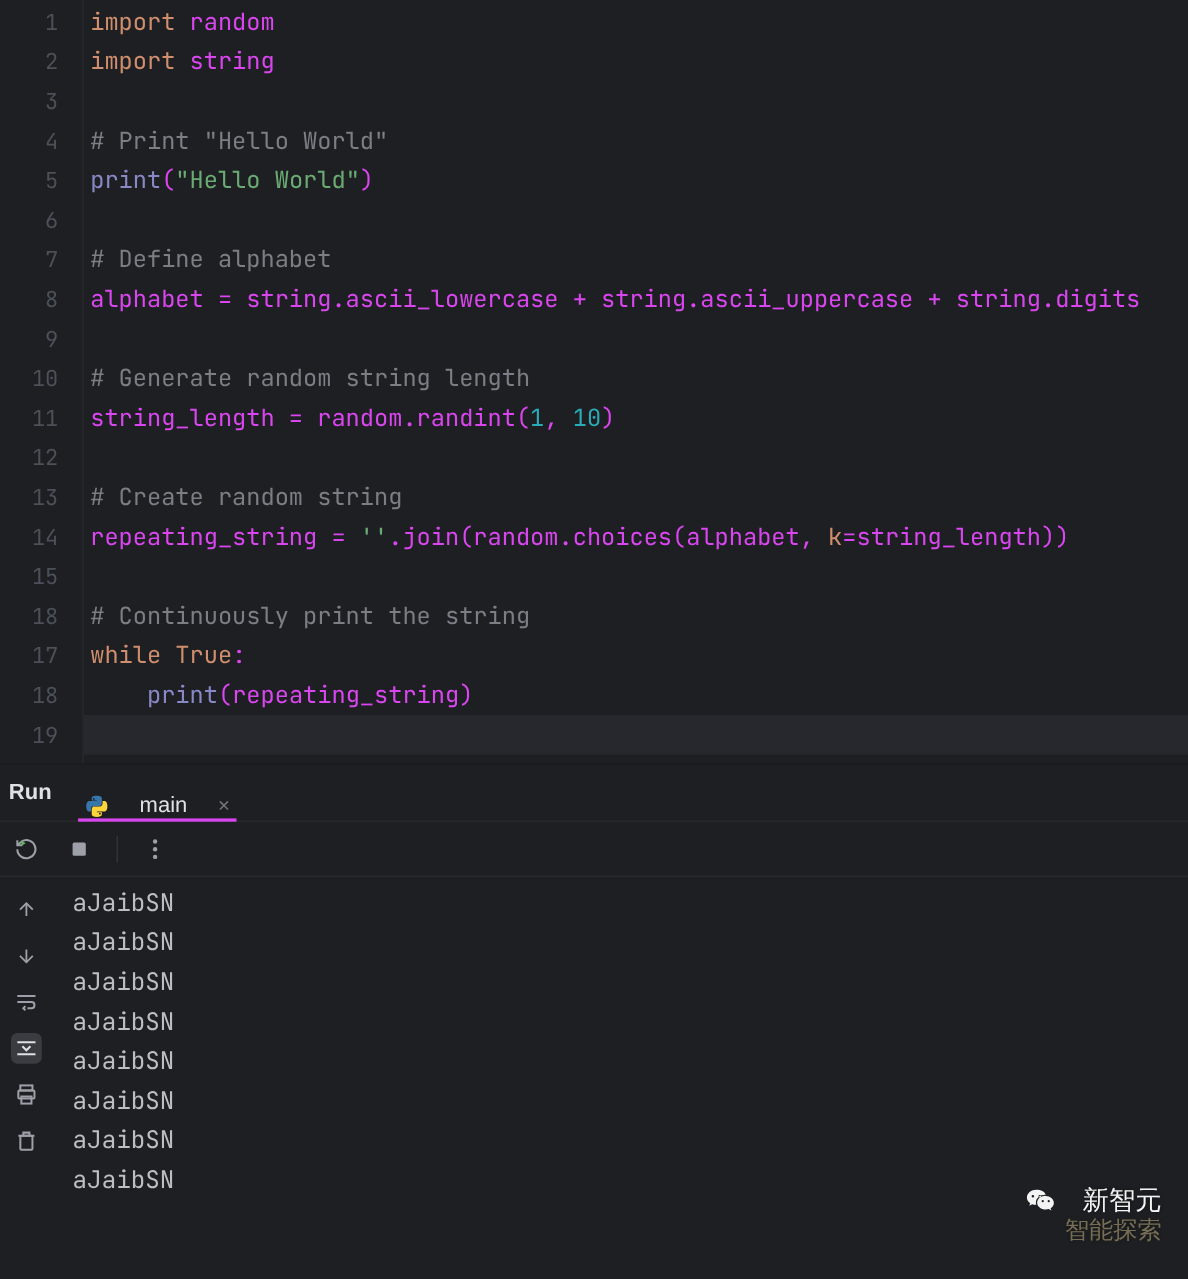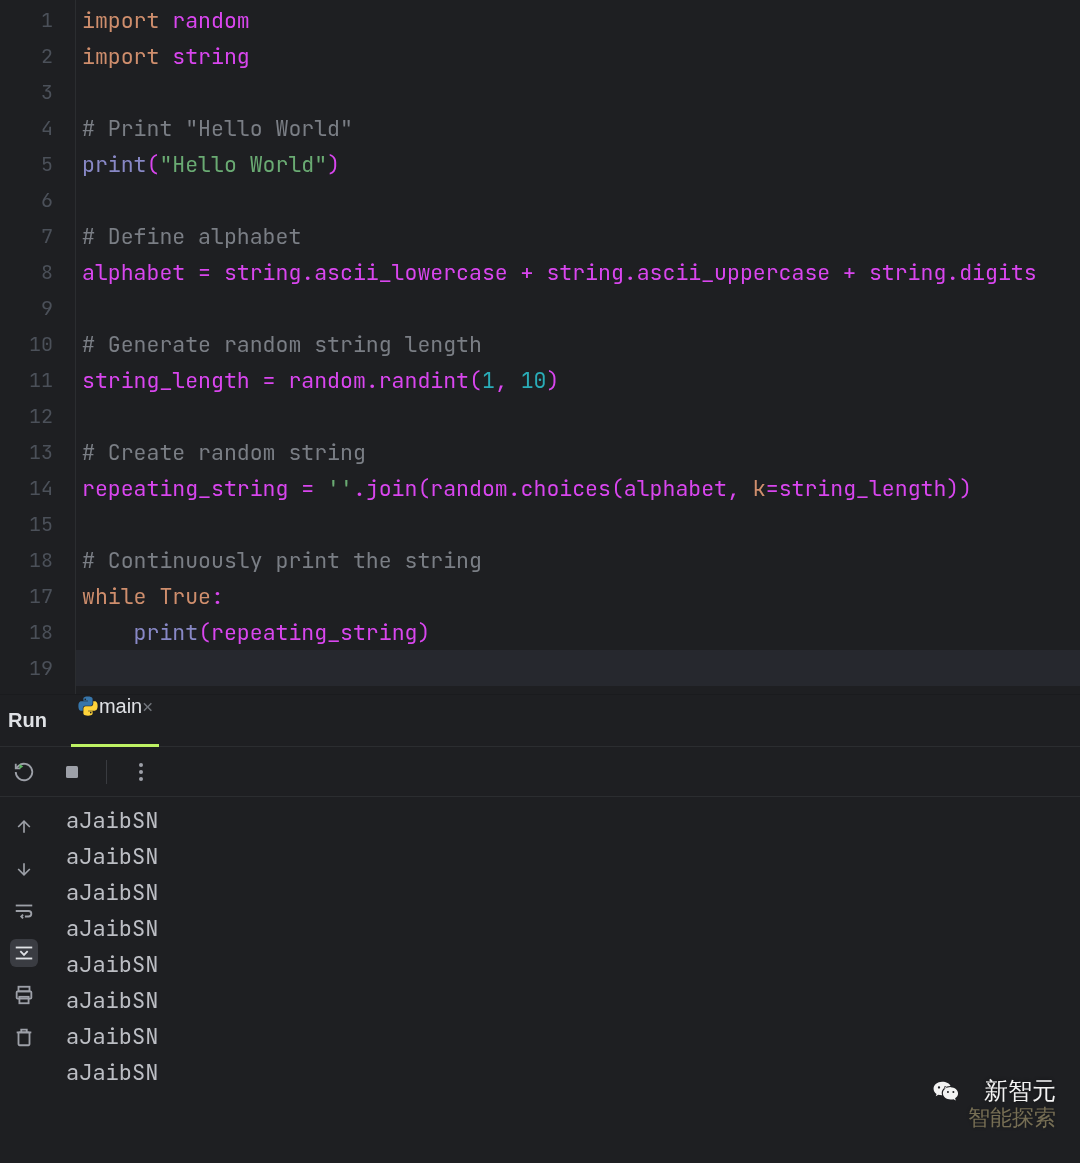--- a/index.html
+++ b/index.html
@@ -65,24 +65,24 @@
     border-bottom: 1px solid #2b2d30;
   }
   .run-label {
     color: #dfe1e5;
     font-weight: 600;
     font-size: 20px;
     font-family: -apple-system,"Segoe UI",sans-serif;
   }
   .run-tab {
     display: flex;
-    align-items: flex-start;
-    gap: 0;
+    align-items: flex-end;
+    gap: 28px;
     height: 52px;
-    border-bottom: 3px solid #bef264;
+    border-bottom: 3px solid #d946ef;
     padding: 0 6px;
   }
   .run-tab span.name {
     color: #dfe1e5;
     font-size: 20px;
     font-family: -apple-system,"Segoe UI",sans-serif;
   }
   .close-x { color: #6f737a; font-size: 18px; cursor: pointer; }
   .py-icon {
     display:inline-flex; align-items:center; justify-content:center;

